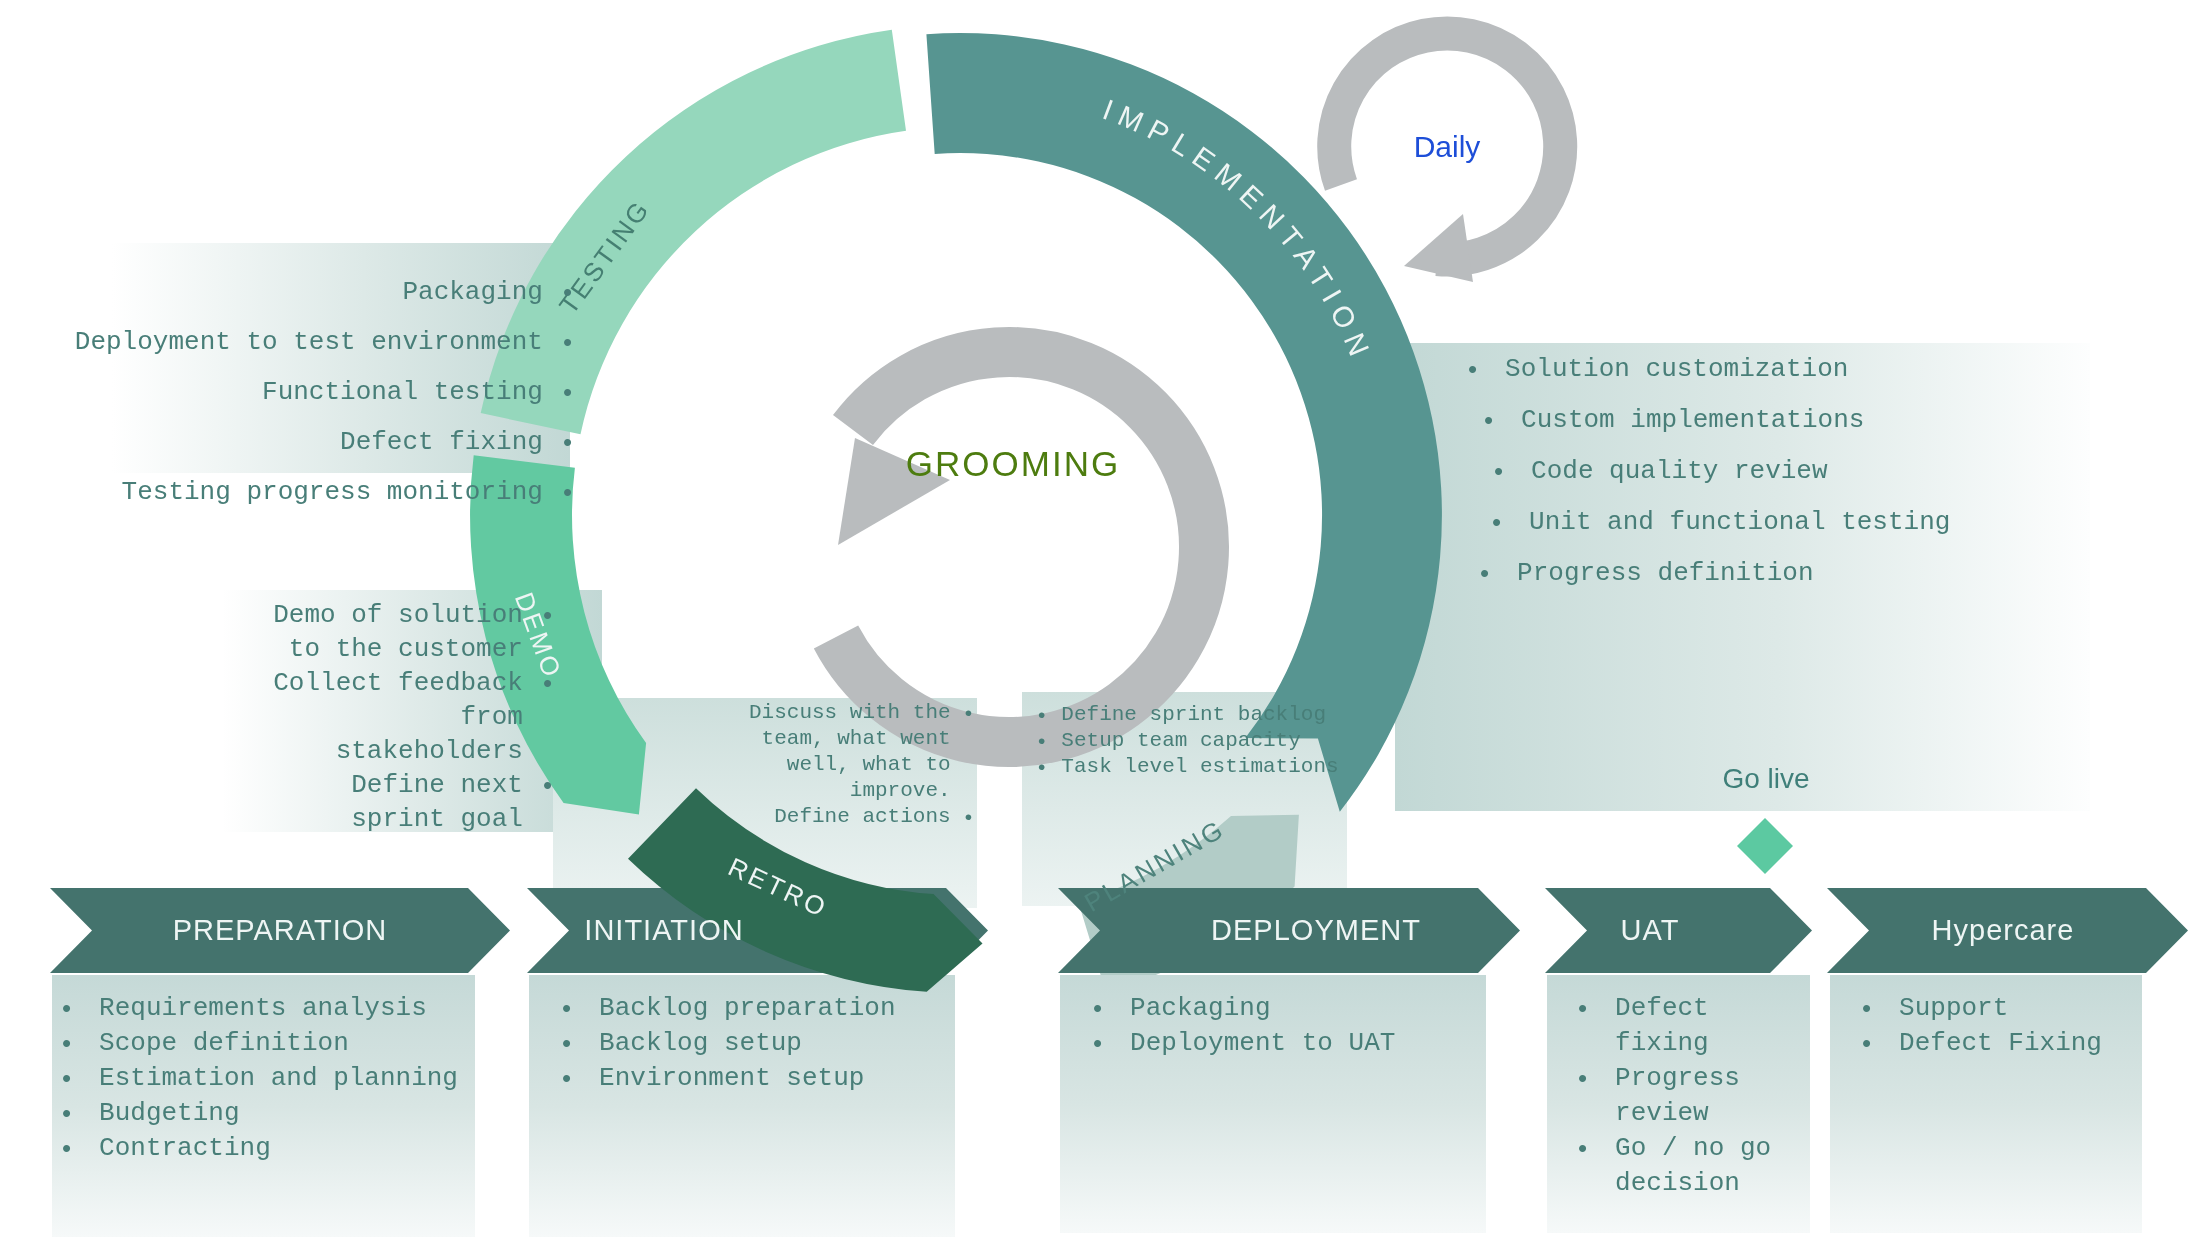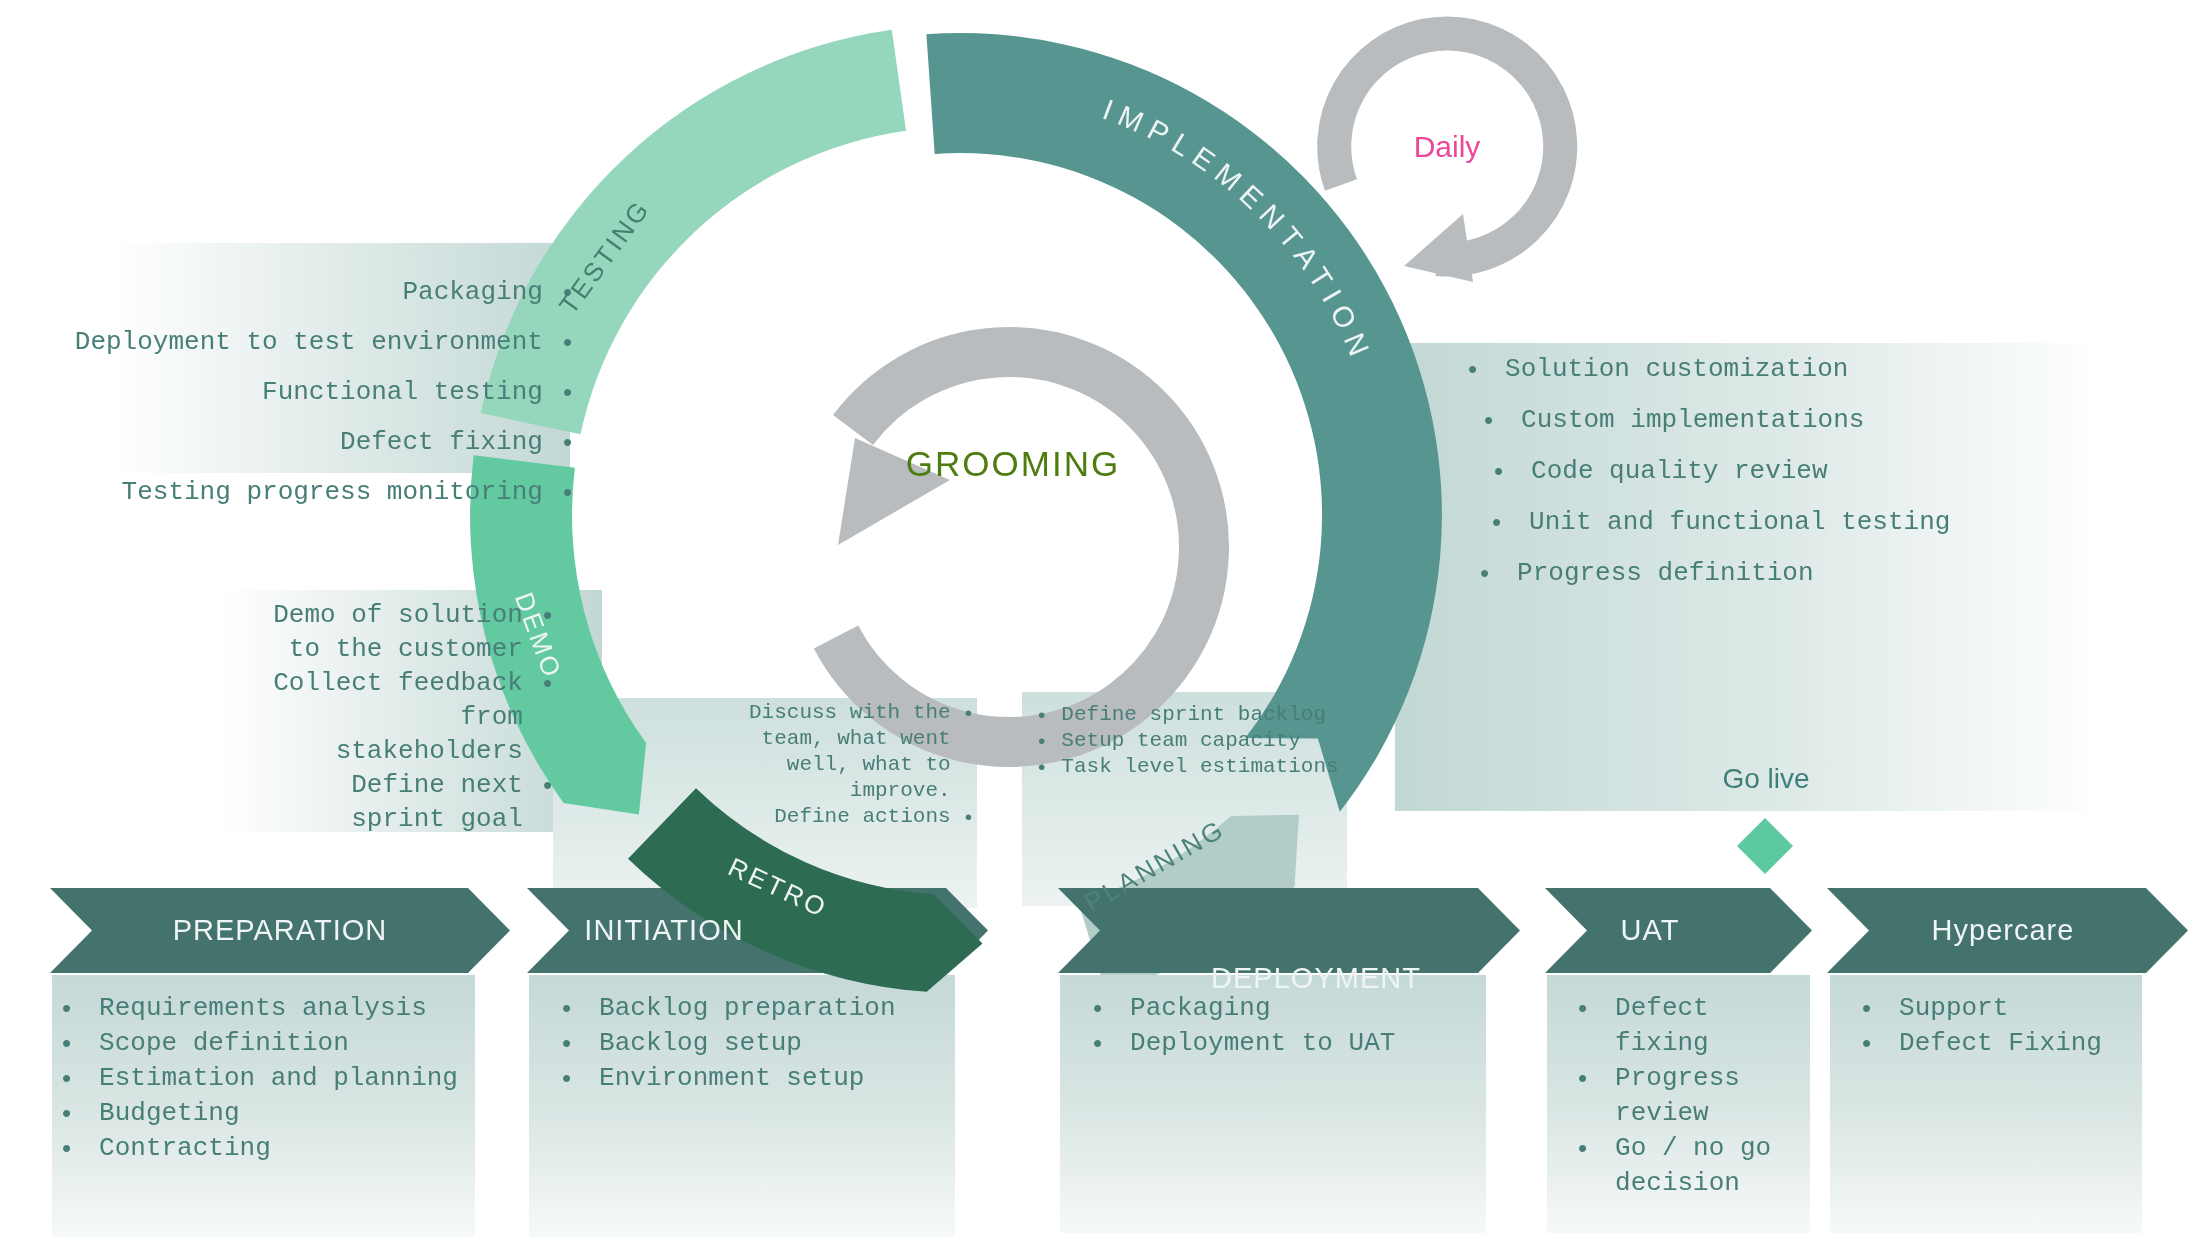--- a/index.html
+++ b/index.html
@@ -5,21 +5,21 @@
   html,body{margin:0;padding:0;background:#fff;}
   #stage{position:relative;width:2193px;height:1258px;overflow:hidden;background:#ffffff;
          font-family:"Liberation Sans",sans-serif;}
   #shapes{position:absolute;left:0;top:0;}
   .abs{position:absolute;transform:translate(-50%,-50%);white-space:nowrap;}
   .seg-label{font-size:26px;letter-spacing:3px;}
   .seg-label.light{color:#eef5f4;}
   .phase-label{color:#eef5f4;font-size:29px;letter-spacing:1px;}
   .groom-title{font-size:35px;letter-spacing:2px;color:#4d7c0f;}
   .groom-caption{font-size:19px;line-height:26px;color:#9aa0a3;width:280px;white-space:normal;text-align:center;}
-  .daily{font-size:30px;color:#ec4899;}
+  .daily{font-size:30px;color:#1d4ed8;}
   .golive{font-size:28px;color:#3f7f79;}
   .list{position:absolute;color:#487e78;font-size:26px;}
   .list .row{display:flex;align-items:flex-start;line-height:34px;}
   .list.right .row{justify-content:flex-end;}
   .list .b{flex:0 0 auto;}
   .list.left .b{margin-right:28px;}
   .list.right .b{margin-left:20px;}
   .list .t{white-space:nowrap;font-family:Liberation Mono, monospace;}
   
   #list-testing{left:88px;top:275px;width:484px;}
@@ -135,21 +135,21 @@
   <div class="abs seg-label light" style="left:538px;top:636px;transform:translate(-50%,-50%) rotate(70deg);">DEMO</div>
   <div class="abs seg-label light" style="left:778px;top:888px;transform:translate(-50%,-50%) rotate(25deg);">RETRO</div>
   <div class="abs seg-label" style="left:1155px;top:866px;color:#4e837c;transform:translate(-50%,-50%) rotate(-30deg);">PLANNING</div>
 
   <div class="abs groom-title" style="left:1013px;top:464px;">GROOMING</div>
   <div class="abs daily" style="left:1447px;top:147px;">Daily</div>
   <div class="abs golive" style="left:1766px;top:779px;">Go live</div>
 
   <div class="abs phase-label" style="left:280px;top:930px;">PREPARATION</div>
   <div class="abs phase-label" style="left:664px;top:930px;">INITIATION</div>
-  <div class="abs phase-label" style="left:1316px;top:930px;margin-top:48px;">DEPLOYMENT</div>
+  <div class="abs phase-label" style="left:1316px;top:930px;">DEPLOYMENT</div>
   <div class="abs phase-label" style="left:1650px;top:930px;">UAT</div>
   <div class="abs phase-label" style="left:2003px;top:930px;">Hypercare</div>
 
   <div id="list-testing" class="list right">
       <div class="row">
         <span class="t">Packaging</span>
         <span class="b">•</span>
       </div>
       <div class="row">
         <span class="t">Deployment to test environment</span>

